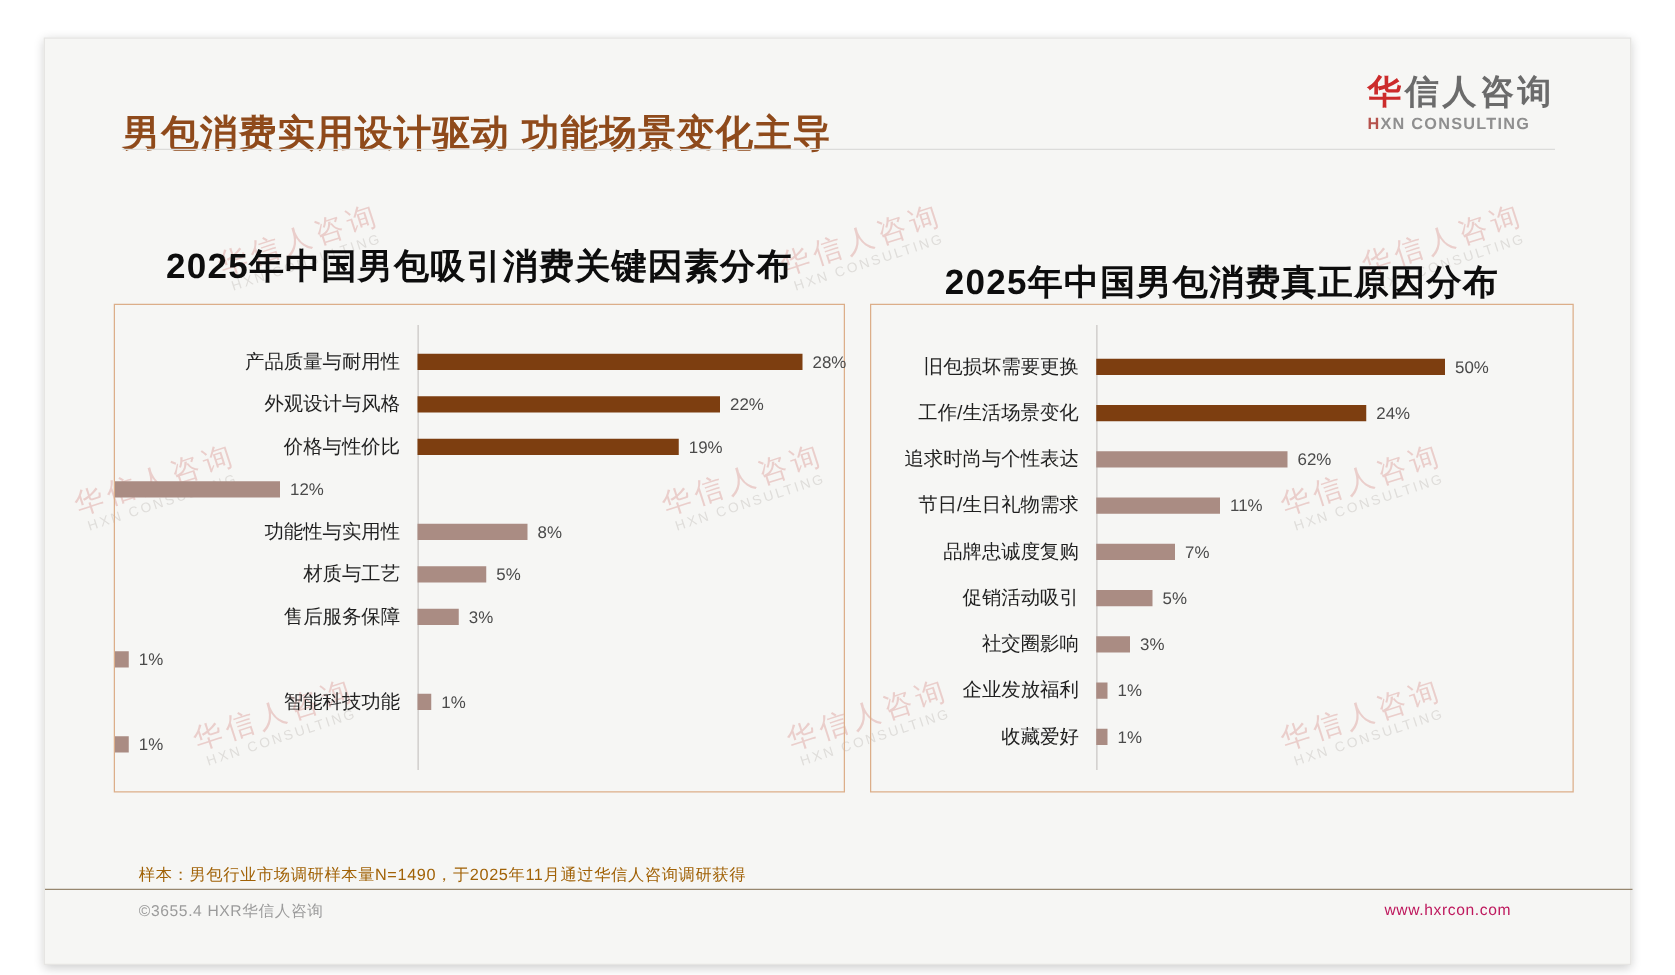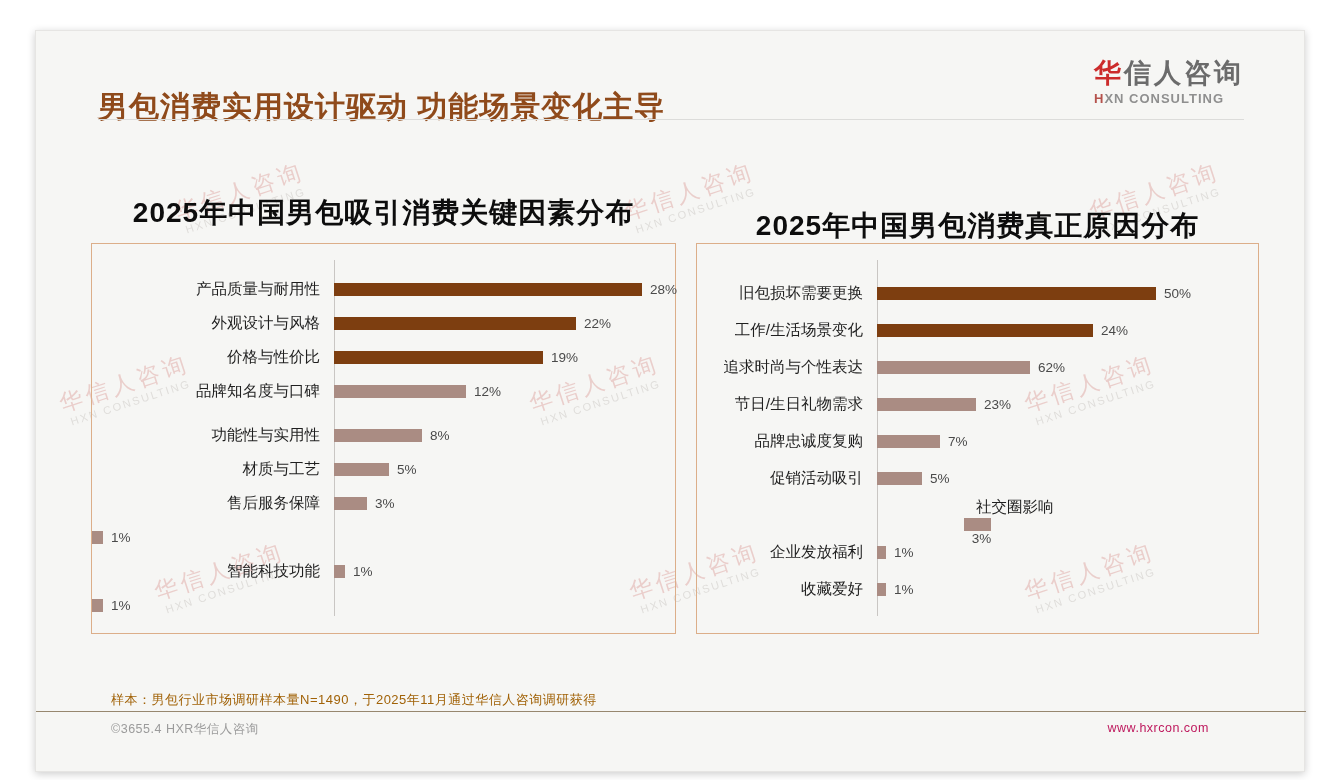--- a/index.html
+++ b/index.html
@@ -113,25 +113,24 @@
             <span class="bar-label" style="width: 242px;">外观设计与风格</span>
             <div class="bar" style="width: 242px; background: rgb(125, 62, 16);"></div>
             <span class="bar-value">22%</span>
           </div>
           <div class="bar-row" style="height: 34px;">
             <span class="bar-label" style="width: 242px;">价格与性价比</span>
             <div class="bar" style="width: 209px; background: rgb(125, 62, 16);"></div>
             <span class="bar-value">19%</span>
           </div>
           <div class="bar-row" style="height: 34px;">
-            <span class="bar-label" style="width: 242px;">品牌知名度与口碑</span>
             <div class="bar" style="width: 132px; background: rgb(170, 140, 131);"></div>
             <span class="bar-value">12%</span>
           </div>
-          <div class="bar-row" style="height: 34px; margin-top: 10px;">
+          <div class="bar-row" style="height: 34px;">
             <span class="bar-label" style="width: 242px;">功能性与实用性</span>
             <div class="bar" style="width: 88px; background: rgb(170, 140, 131);"></div>
             <span class="bar-value">8%</span>
           </div>
           <div class="bar-row" style="height: 34px;">
             <span class="bar-label" style="width: 242px;">材质与工艺</span>
             <div class="bar" style="width: 55px; background: rgb(170, 140, 131);"></div>
             <span class="bar-value">5%</span>
           </div>
           <div class="bar-row" style="height: 34px;">
@@ -169,33 +168,33 @@
             <span class="bar-value">24%</span>
           </div>
           <div class="bar-row" style="height: 37px;">
             <span class="bar-label" style="width: 180px;">追求时尚与个性表达</span>
             <div class="bar" style="width: 153px; background: rgb(170, 140, 131);"></div>
             <span class="bar-value">62%</span>
           </div>
           <div class="bar-row" style="height: 37px;">
             <span class="bar-label" style="width: 180px;">节日/生日礼物需求</span>
             <div class="bar" style="width: 99px; background: rgb(170, 140, 131);"></div>
-            <span class="bar-value">23%</span>
+            <span class="bar-value">11%</span>
           </div>
           <div class="bar-row" style="height: 37px;">
             <span class="bar-label" style="width: 180px;">品牌忠诚度复购</span>
             <div class="bar" style="width: 63px; background: rgb(170, 140, 131);"></div>
             <span class="bar-value">7%</span>
           </div>
           <div class="bar-row" style="height: 37px;">
             <span class="bar-label" style="width: 180px;">促销活动吸引</span>
             <div class="bar" style="width: 45px; background: rgb(170, 140, 131);"></div>
             <span class="bar-value">5%</span>
           </div>
-          <div class="bar-row" style="height: 37px; flex-direction: column;">
+          <div class="bar-row" style="height: 37px;">
             <span class="bar-label" style="width: 180px;">社交圈影响</span>
             <div class="bar" style="width: 27px; background: rgb(170, 140, 131);"></div>
             <span class="bar-value">3%</span>
           </div>
           <div class="bar-row" style="height: 37px;">
             <span class="bar-label" style="width: 180px;">企业发放福利</span>
             <div class="bar" style="width: 9px; background: rgb(170, 140, 131);"></div>
             <span class="bar-value">1%</span>
           </div>
           <div class="bar-row" style="height: 37px;">

